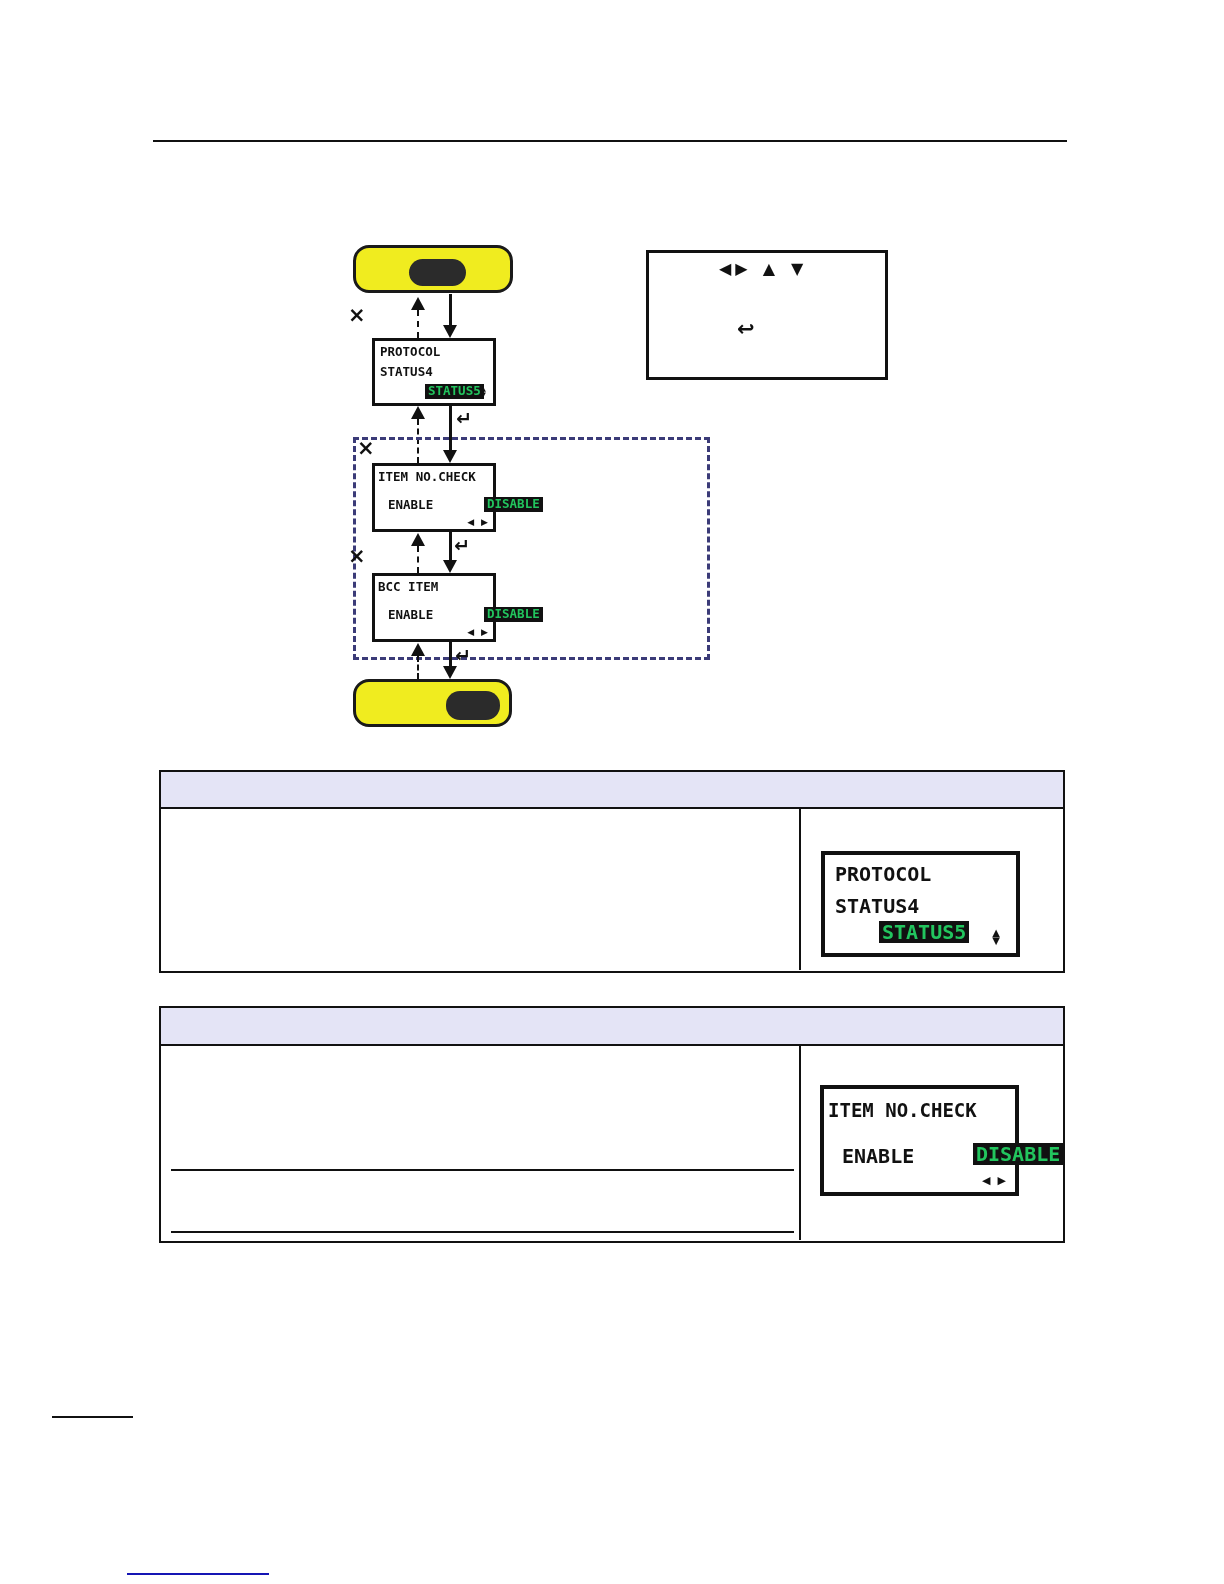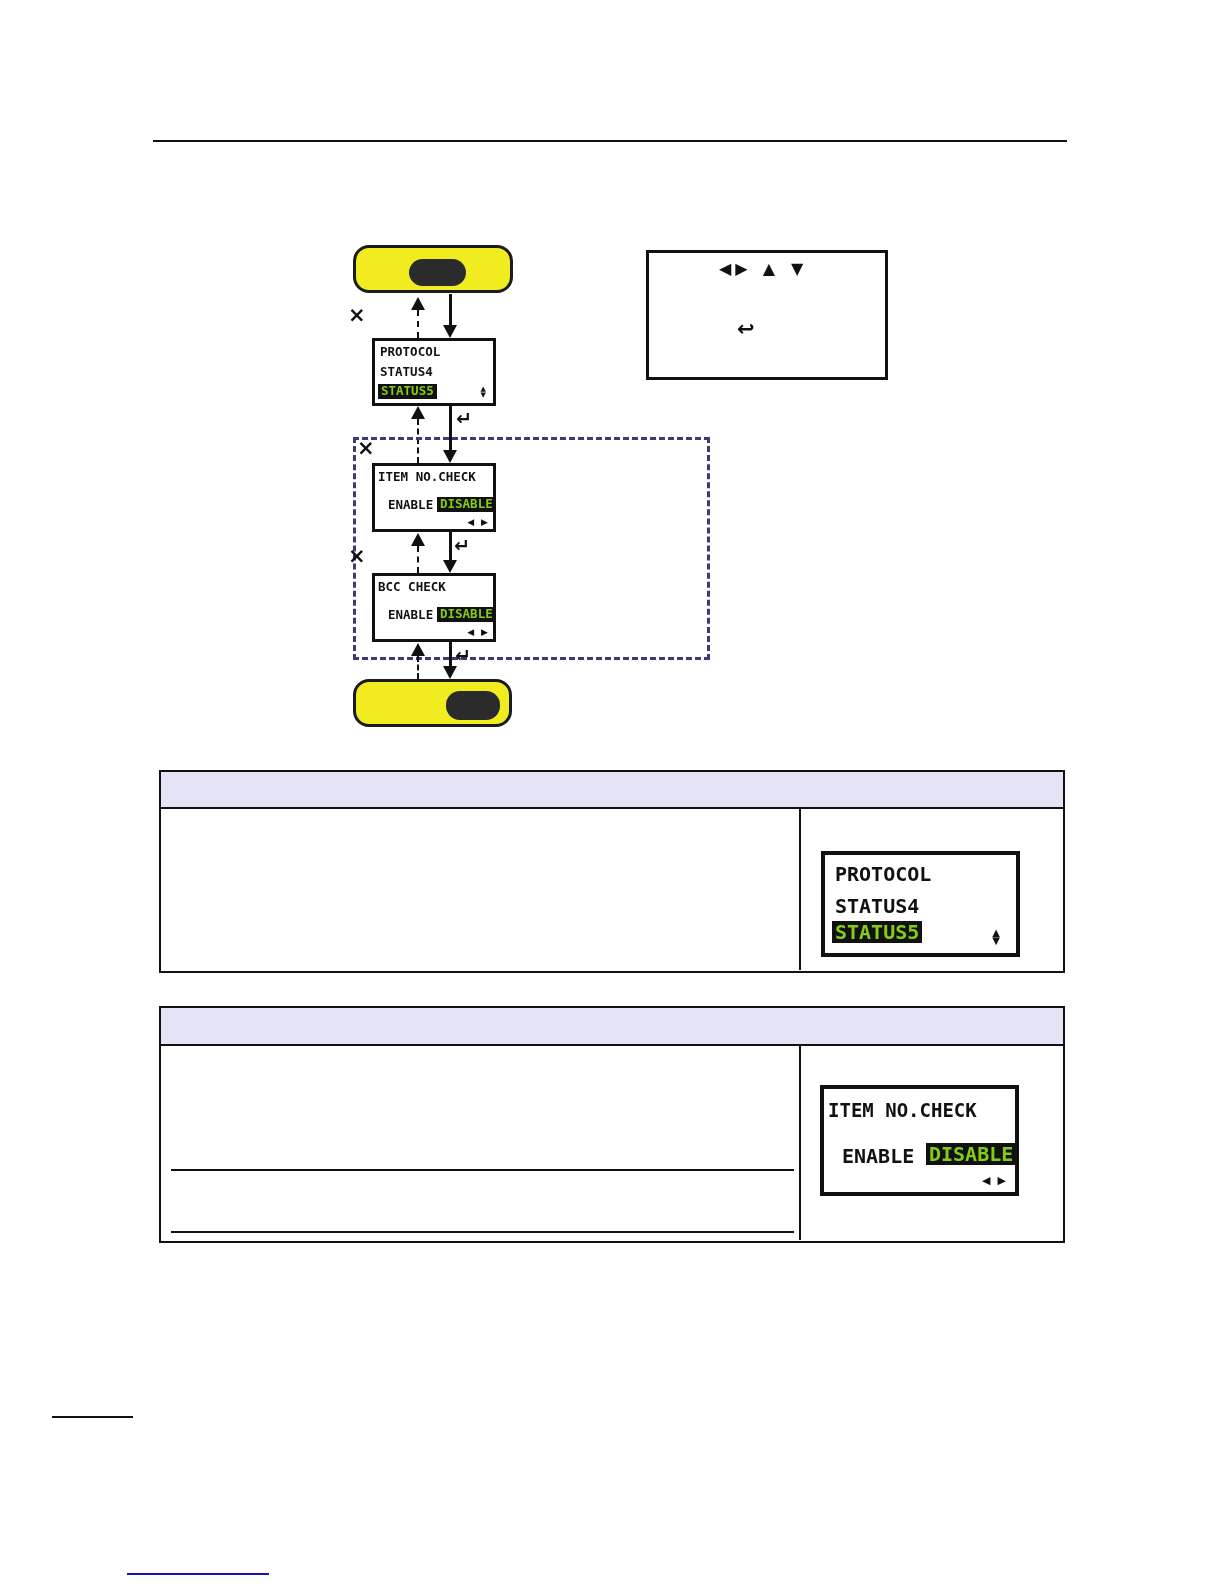--- a/index.html
+++ b/index.html
@@ -12,21 +12,21 @@
   .blob{position:absolute;background:#2b2b2b;border-radius:14px;}
   .vline{width:3px;background:#111;}
   .vdash{width:0;border-left:2.5px dashed #111;}
   .tri-up{width:0;height:0;border-left:7px solid transparent;border-right:7px solid transparent;border-bottom:13px solid #111;}
   .tri-down{width:0;height:0;border-left:7px solid transparent;border-right:7px solid transparent;border-top:13px solid #111;}
   .xmark{font-size:21px;font-weight:900;line-height:1;color:#111;}
   .enter{font-size:19px;font-weight:bold;line-height:1;color:#111;}
   .fc-box{position:absolute;background:#fff;border:3px solid #111;box-sizing:border-box;
           font-family:"DejaVu Sans Mono","DejaVu Sans",monospace;font-weight:bold;color:#111;}
   .fc-text{position:absolute;font-size:12.5px;line-height:1;white-space:pre;}
-  .inv{background:#111;color:#84cc16;padding:1px 3px;}
+  .inv{background:#111;color:#22c55e;padding:1px 3px;margin-left:47px;}
   .updown{position:absolute;display:flex;flex-direction:column;align-items:center;}
   .updown span{font-size:7px;line-height:6px;font-family:"DejaVu Sans",sans-serif;}
   .lr{position:absolute;display:flex;gap:7px;}
   .lr span{font-size:9px;line-height:1;font-family:"DejaVu Sans",sans-serif;}
   .legend-box{position:absolute;background:#fff;border:3px solid #111;box-sizing:border-box;}
   .legend-arrows{position:absolute;display:flex;align-items:center;font-size:16px;}
   .dash-rect{position:absolute;border:3px dashed #3b3b78;box-sizing:border-box;}
   
   .doc-table{position:absolute;border:2.5px solid #111;box-sizing:border-box;background:#fff;}
   .t-header{background:#e4e4f6;border-bottom:2px solid #111;box-sizing:border-box;}
@@ -84,21 +84,21 @@
   </div>
 
   <div class="abs tri-up" style="left:411px;top:533px;"></div>
   <div class="abs vdash" style="left:417px;top:546px;height:27px;"></div>
   <div class="abs vline" style="left:449px;top:532px;height:29px;"></div>
   <div class="abs tri-down" style="left:443px;top:560px;"></div>
   <div class="abs enter" style="left:454px;top:536px;">↵</div>
   <div class="abs xmark" style="left:348px;top:546px;">×</div>
 
   <div class="fc-box" style="left:372px;top:573px;width:124px;height:69px;">
-    <span class="fc-text" style="left:3px;top:5px;">BCC CHECK</span>
+    <span class="fc-text" style="left:3px;top:5px;">BCC ITEM</span>
     <span class="fc-text" style="left:13px;top:33px;">ENABLE</span>
     <span class="fc-text inv" style="left:62px;top:31px;">DISABLE</span>
     <span class="lr" style="right:5px;bottom:2px;">
       <span>◀</span>
       <span>▶</span>
     </span>
   </div>
 
   <div class="abs tri-up" style="left:411px;top:643px;"></div>
   <div class="abs vdash" style="left:417px;top:656px;height:23px;"></div>

